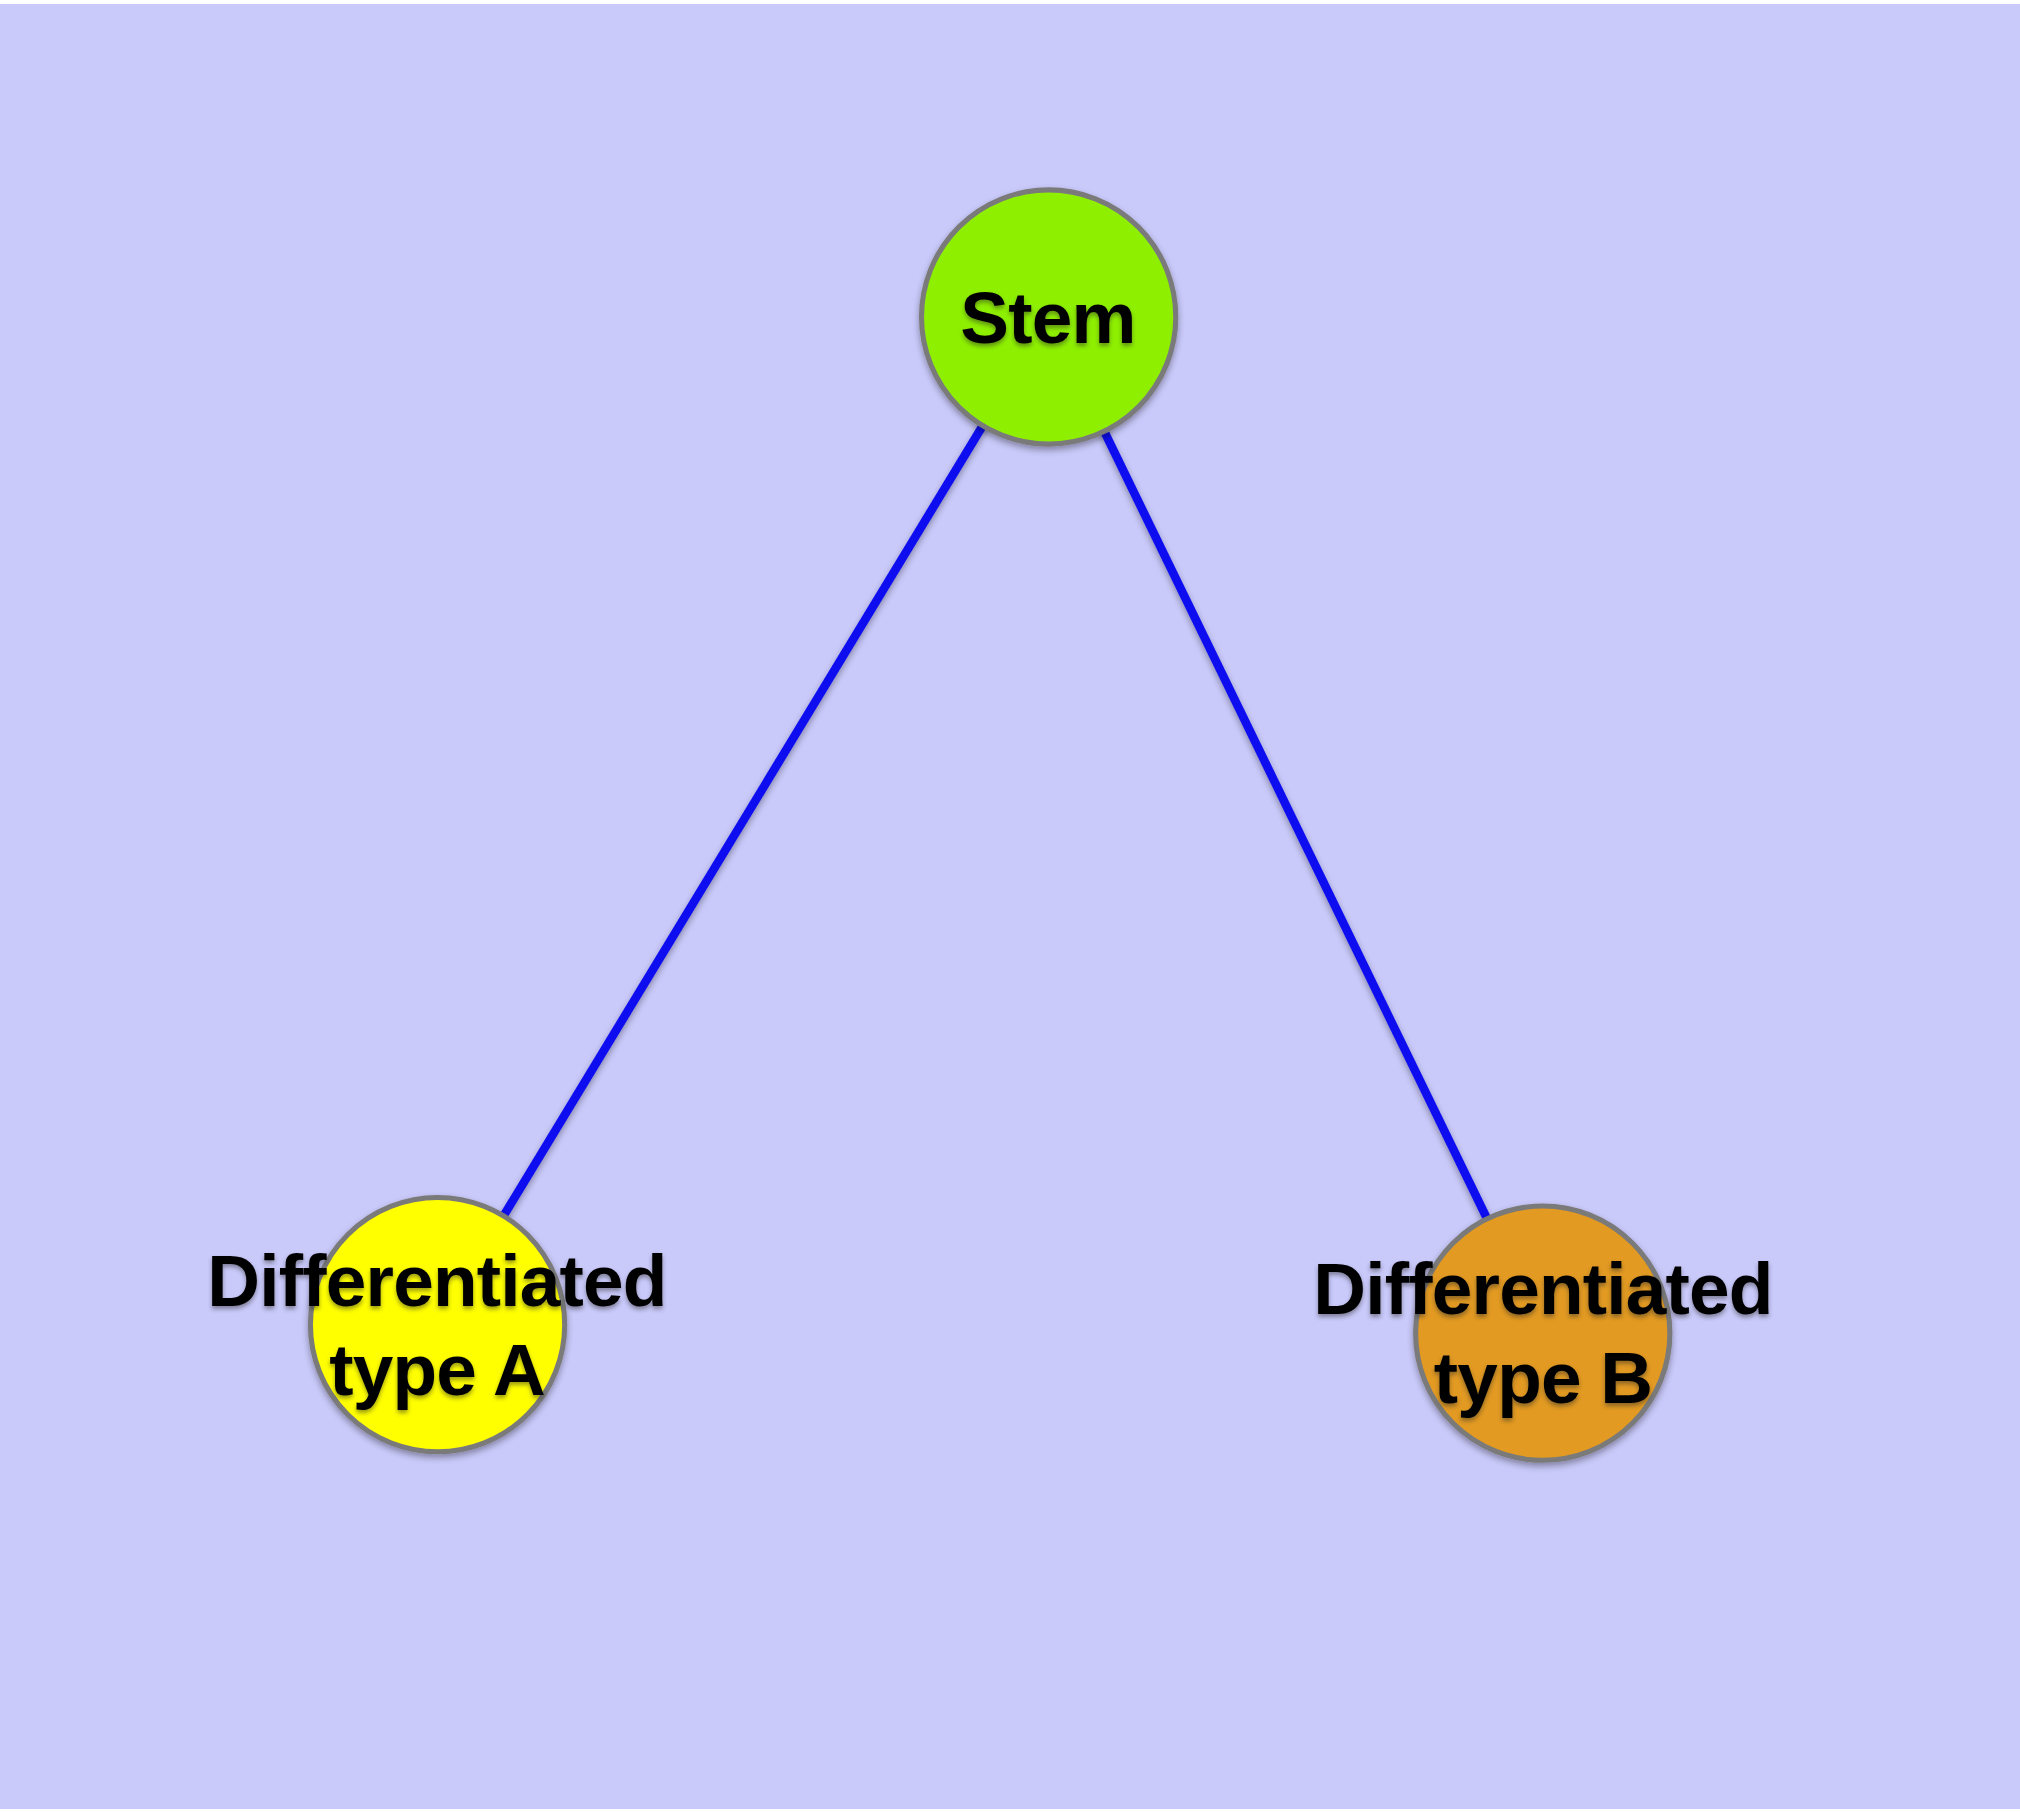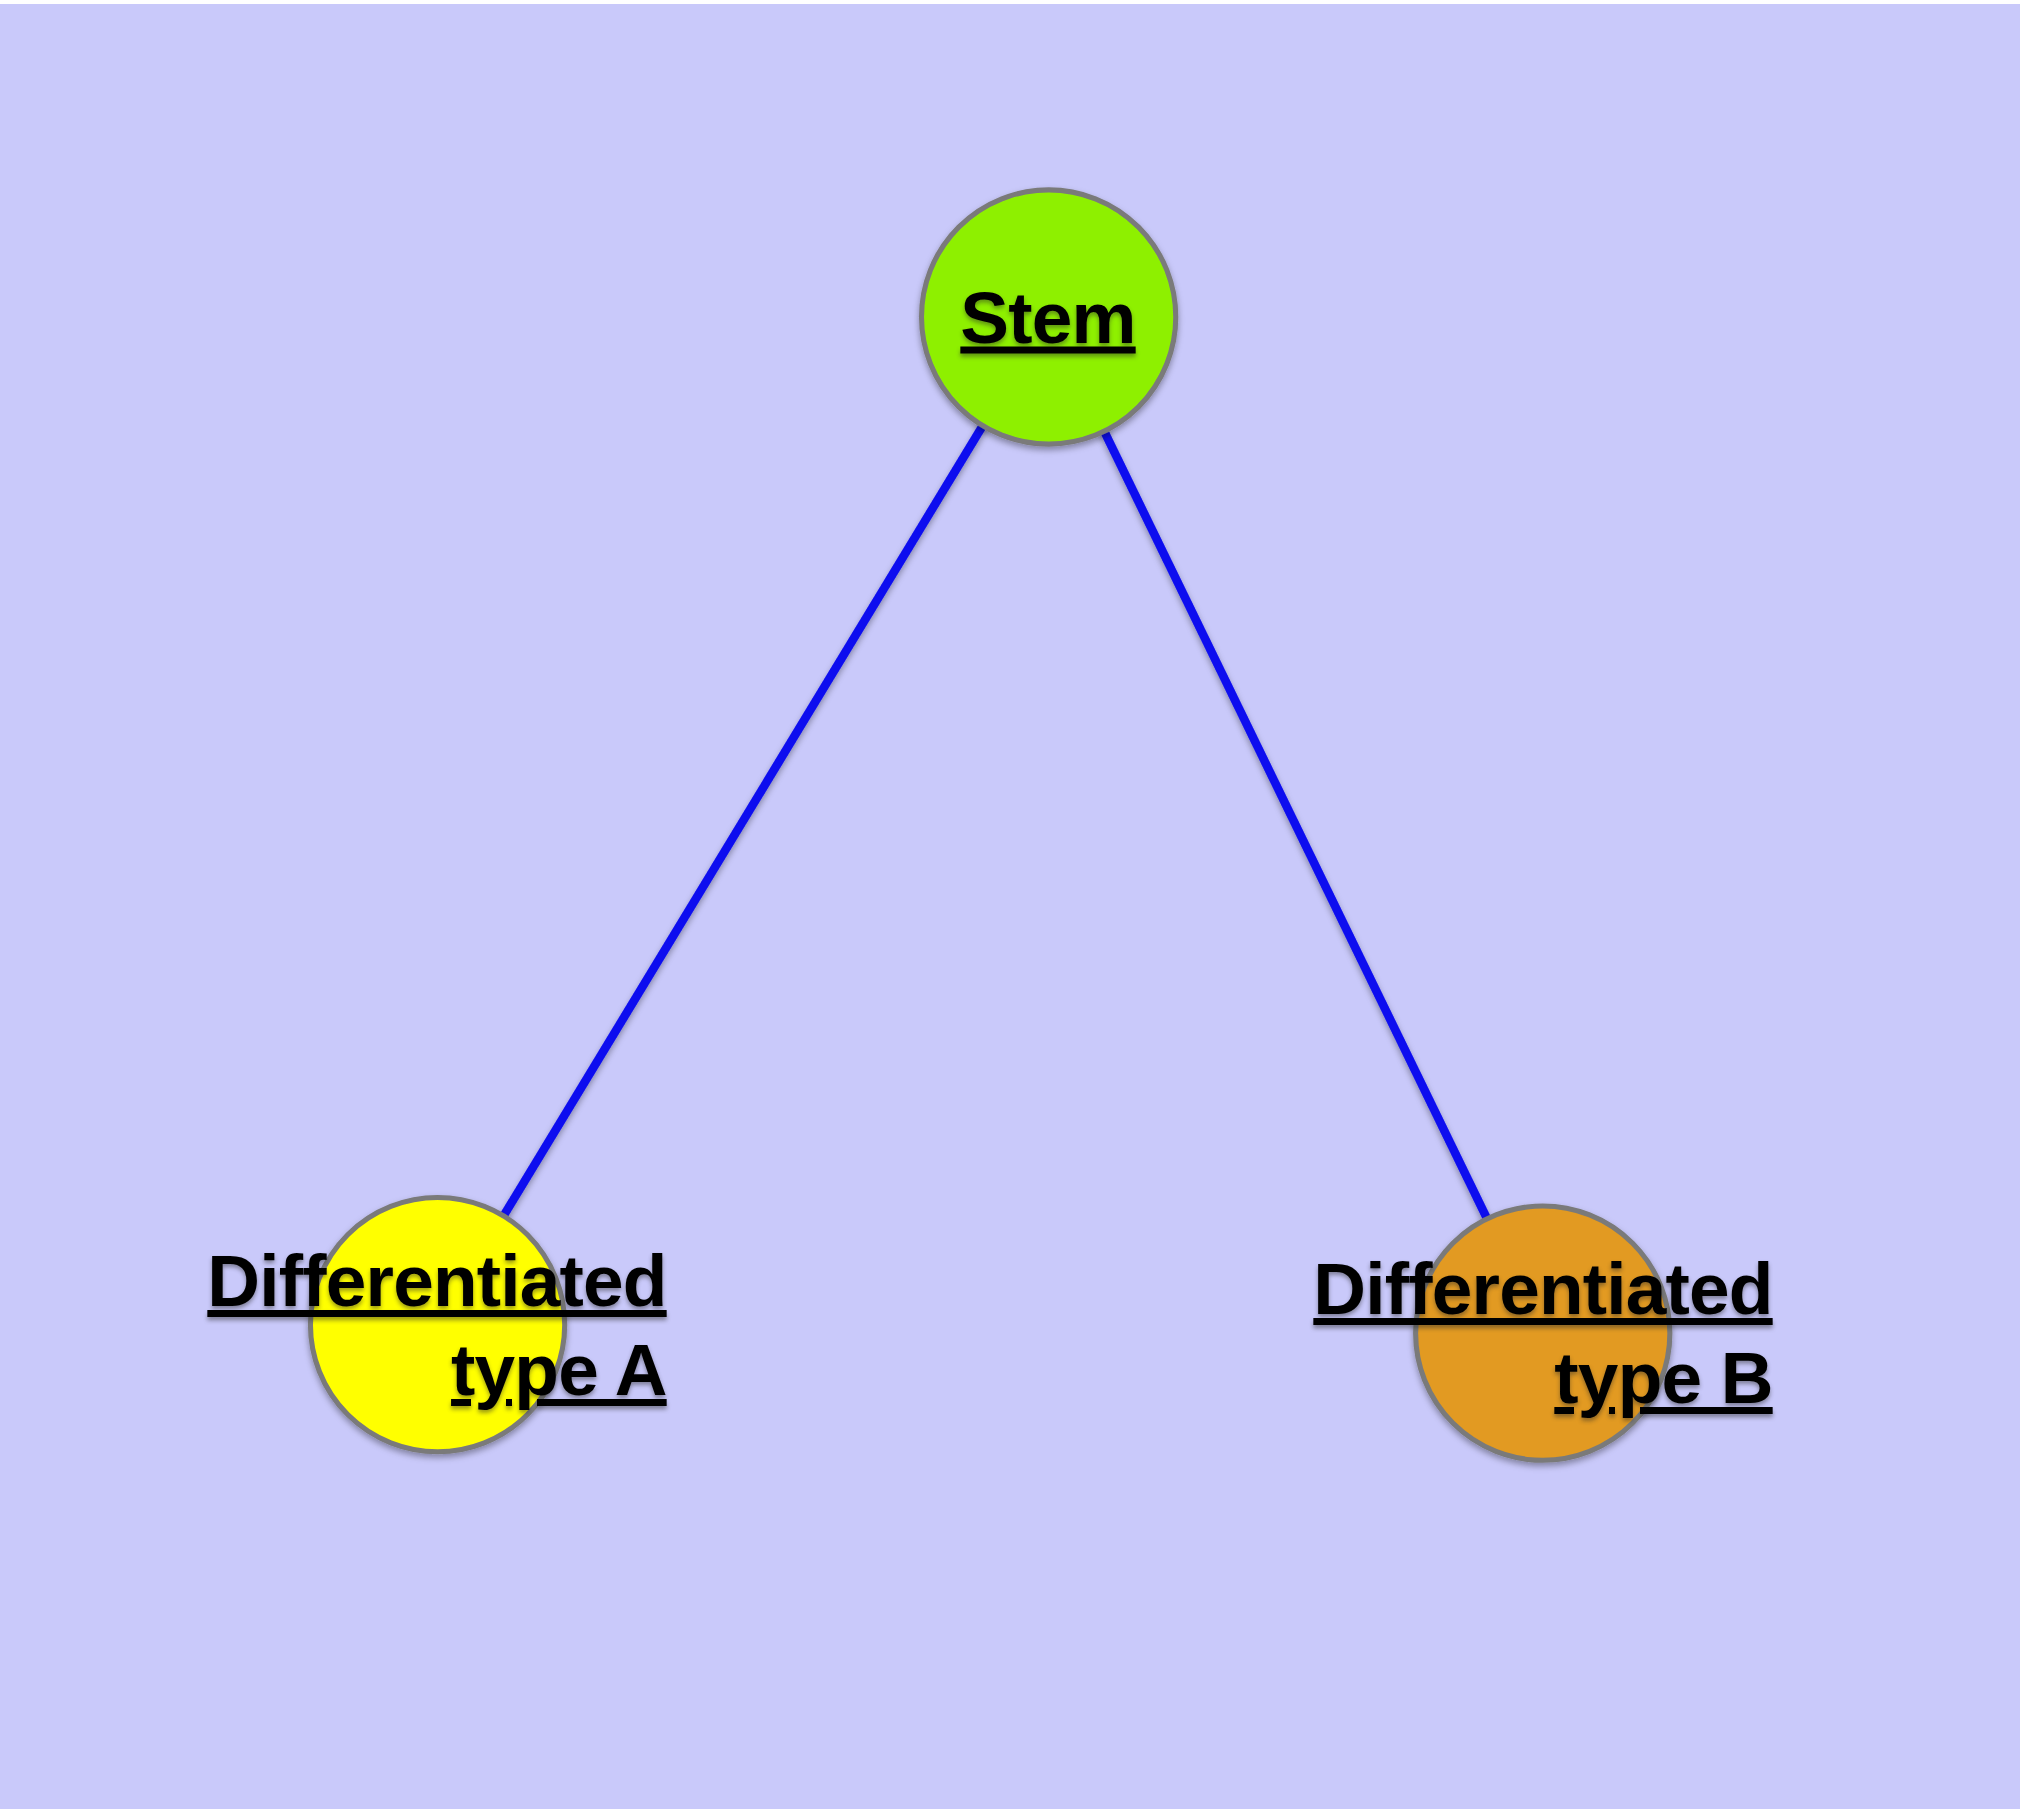--- a/index.html
+++ b/index.html
@@ -32,25 +32,24 @@
     width: 2021px;
     height: 1812px;
     pointer-events: none;
   }
   .node-label {
     position: absolute;
     transform: translate(-50%, -50%);
     font-size: 73px;
     font-weight: bold;
     line-height: 89px;
-    text-align: right;
+    text-align: center;
     white-space: pre-line;
     letter-spacing: -0.8px;
     text-shadow: 0 3.4px 4.2px rgba(40, 40, 40, 0.45);
-    text-decoration: underline;
   }
 </style>
 </head>
 <body style="background: rgb(255, 255, 255);">
 
 <div id="canvas" style="background: rgb(201, 201, 250);"></div>
 
 <svg id="graph-svg" viewBox="0 0 2384 2138" xmlns="http://www.w3.org/2000/svg">
   <defs>
     <filter id="soft-shadow" x="-20%" y="-20%" width="140%" height="140%">

